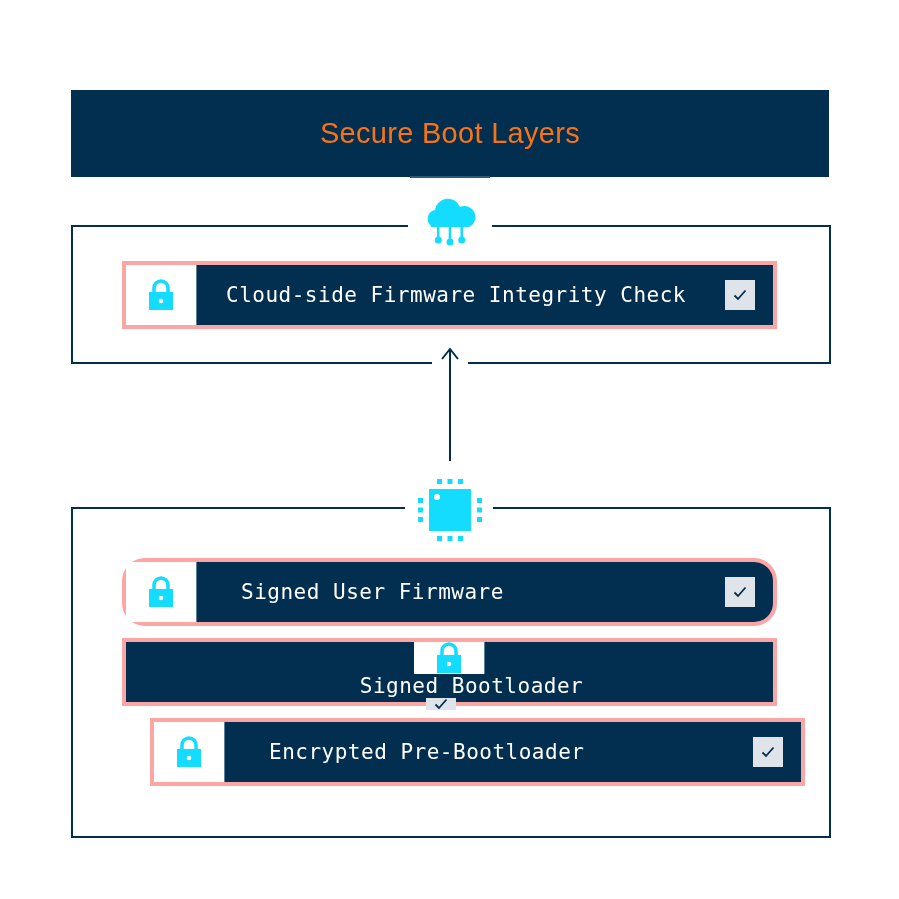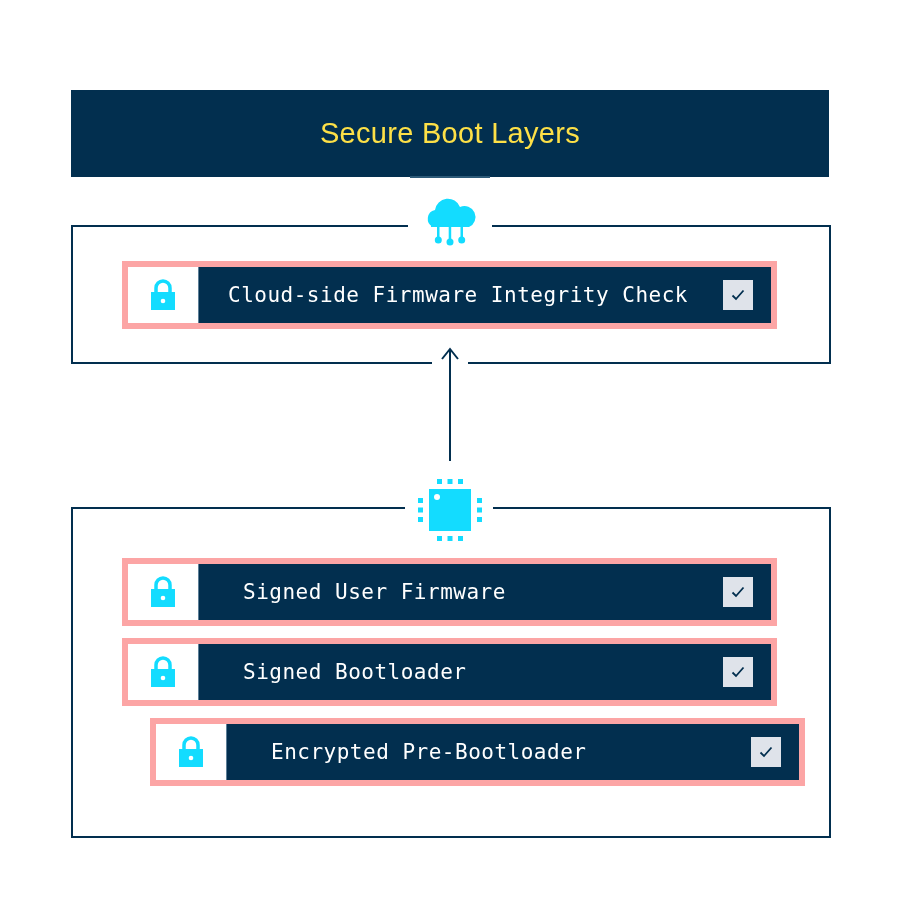--- a/index.html
+++ b/index.html
@@ -1,23 +1,23 @@
 <!DOCTYPE html>
 <html><head>
 <meta charset="utf-8">
 <style>
   html,body{margin:0;padding:0;background:#ffffff;}
   body{width:899px;height:899px;position:relative;overflow:hidden;font-family:"Liberation Sans",sans-serif;}
-  .title-bar{position:absolute;left:71px;top:90px;width:758px;height:87px;background:#022f4f;color:#fde047;display:flex;align-items:center;justify-content:center;font-size:29px;letter-spacing:0.3px;}
+  .title-bar{position:absolute;left:71px;top:90px;width:758px;height:87px;background:#022f4f;color:#f97316;display:flex;align-items:center;justify-content:center;font-size:29px;letter-spacing:0.3px;}
   .title-notch{position:absolute;left:410px;top:176px;width:80px;height:2px;background:#2d5a78;}
   .group-box{position:absolute;left:71px;width:756px;border:2px solid #022f4f;background:#fff;}
   .box-top{top:225px;height:135px;}
   .box-bottom{top:507px;height:327px;}
   .gap{position:absolute;background:#fff;height:6px;}
-  .layer-row{position:absolute;left:122px;width:655px;height:68px;border:6px solid #fca5a5;background:#022f4f;display:flex;align-items:center;box-sizing:border-box;}
+  .layer-row{position:absolute;left:122px;width:655px;height:68px;border:4px solid #fca5a5;background:#022f4f;display:flex;align-items:center;box-sizing:border-box;}
   .lock-cell{width:71px;height:100%;background:#fff;border-right:1px solid #5d7f98;display:flex;align-items:center;justify-content:center;box-sizing:border-box;}
   .layer-label{flex:1;color:#fff;font-family:"DejaVu Sans Mono","Liberation Mono",monospace;font-size:21px;letter-spacing:0.5px;white-space:nowrap;}
   .check-box{width:30px;height:30px;background:#dfe3ea;display:flex;align-items:center;justify-content:center;margin-right:18px;}
   .arrow{position:absolute;left:440px;top:345px;width:20px;height:118px;}
   .cloud-icon{position:absolute;left:419px;top:197px;width:62px;height:52px;}
   .chip-icon{position:absolute;left:414px;top:476px;width:72px;height:68px;}
 </style>
 </head>
 <body>
 
@@ -73,37 +73,37 @@
   <rect x="33.5" y="60" width="5" height="5" fill="#13dcff"></rect>
   <rect x="44" y="60" width="5" height="5" fill="#13dcff"></rect>
   <rect x="4" y="22" width="5" height="5" fill="#13dcff"></rect>
   <rect x="4" y="31.5" width="5" height="5" fill="#13dcff"></rect>
   <rect x="4" y="41" width="5" height="5" fill="#13dcff"></rect>
   <rect x="63" y="22" width="5" height="5" fill="#13dcff"></rect>
   <rect x="63" y="31.5" width="5" height="5" fill="#13dcff"></rect>
   <rect x="63" y="41" width="5" height="5" fill="#13dcff"></rect>
 </svg>
 
-<div class="layer-row" style="top:558px;">
+<div class="layer-row" style="top:558px;border-radius:23px;">
   <div class="lock-cell">
     <svg width="26" height="32" viewBox="0 0 26 32">
       <path d="M6 14 V9 a7 7 0 0 1 14 0 V14" fill="none" stroke="#13dcff" stroke-width="3.5"></path>
       <rect x="1" y="13" width="24" height="18" fill="#13dcff"></rect>
       <circle cx="13" cy="22" r="2.3" fill="#fff"></circle>
     </svg>
   </div>
   <span class="layer-label" style="padding-left:44px;">Signed User Firmware</span>
   <div class="check-box">
     <svg width="14" height="12" viewBox="0 0 14 12">
       <path d="M1.5 6.5 L5 10 L12.5 1.5" fill="none" stroke="#022f4f" stroke-width="1.8"></path>
     </svg>
   </div>
 </div>
 
-<div class="layer-row" style="top:638px;">
+<div class="layer-row" style="top:638px;flex-direction:column;">
   <div class="lock-cell">
     <svg width="26" height="32" viewBox="0 0 26 32">
       <path d="M6 14 V9 a7 7 0 0 1 14 0 V14" fill="none" stroke="#13dcff" stroke-width="3.5"></path>
       <rect x="1" y="13" width="24" height="18" fill="#13dcff"></rect>
       <circle cx="13" cy="22" r="2.3" fill="#fff"></circle>
     </svg>
   </div>
   <span class="layer-label" style="padding-left:44px;">Signed Bootloader</span>
   <div class="check-box">
     <svg width="14" height="12" viewBox="0 0 14 12">

